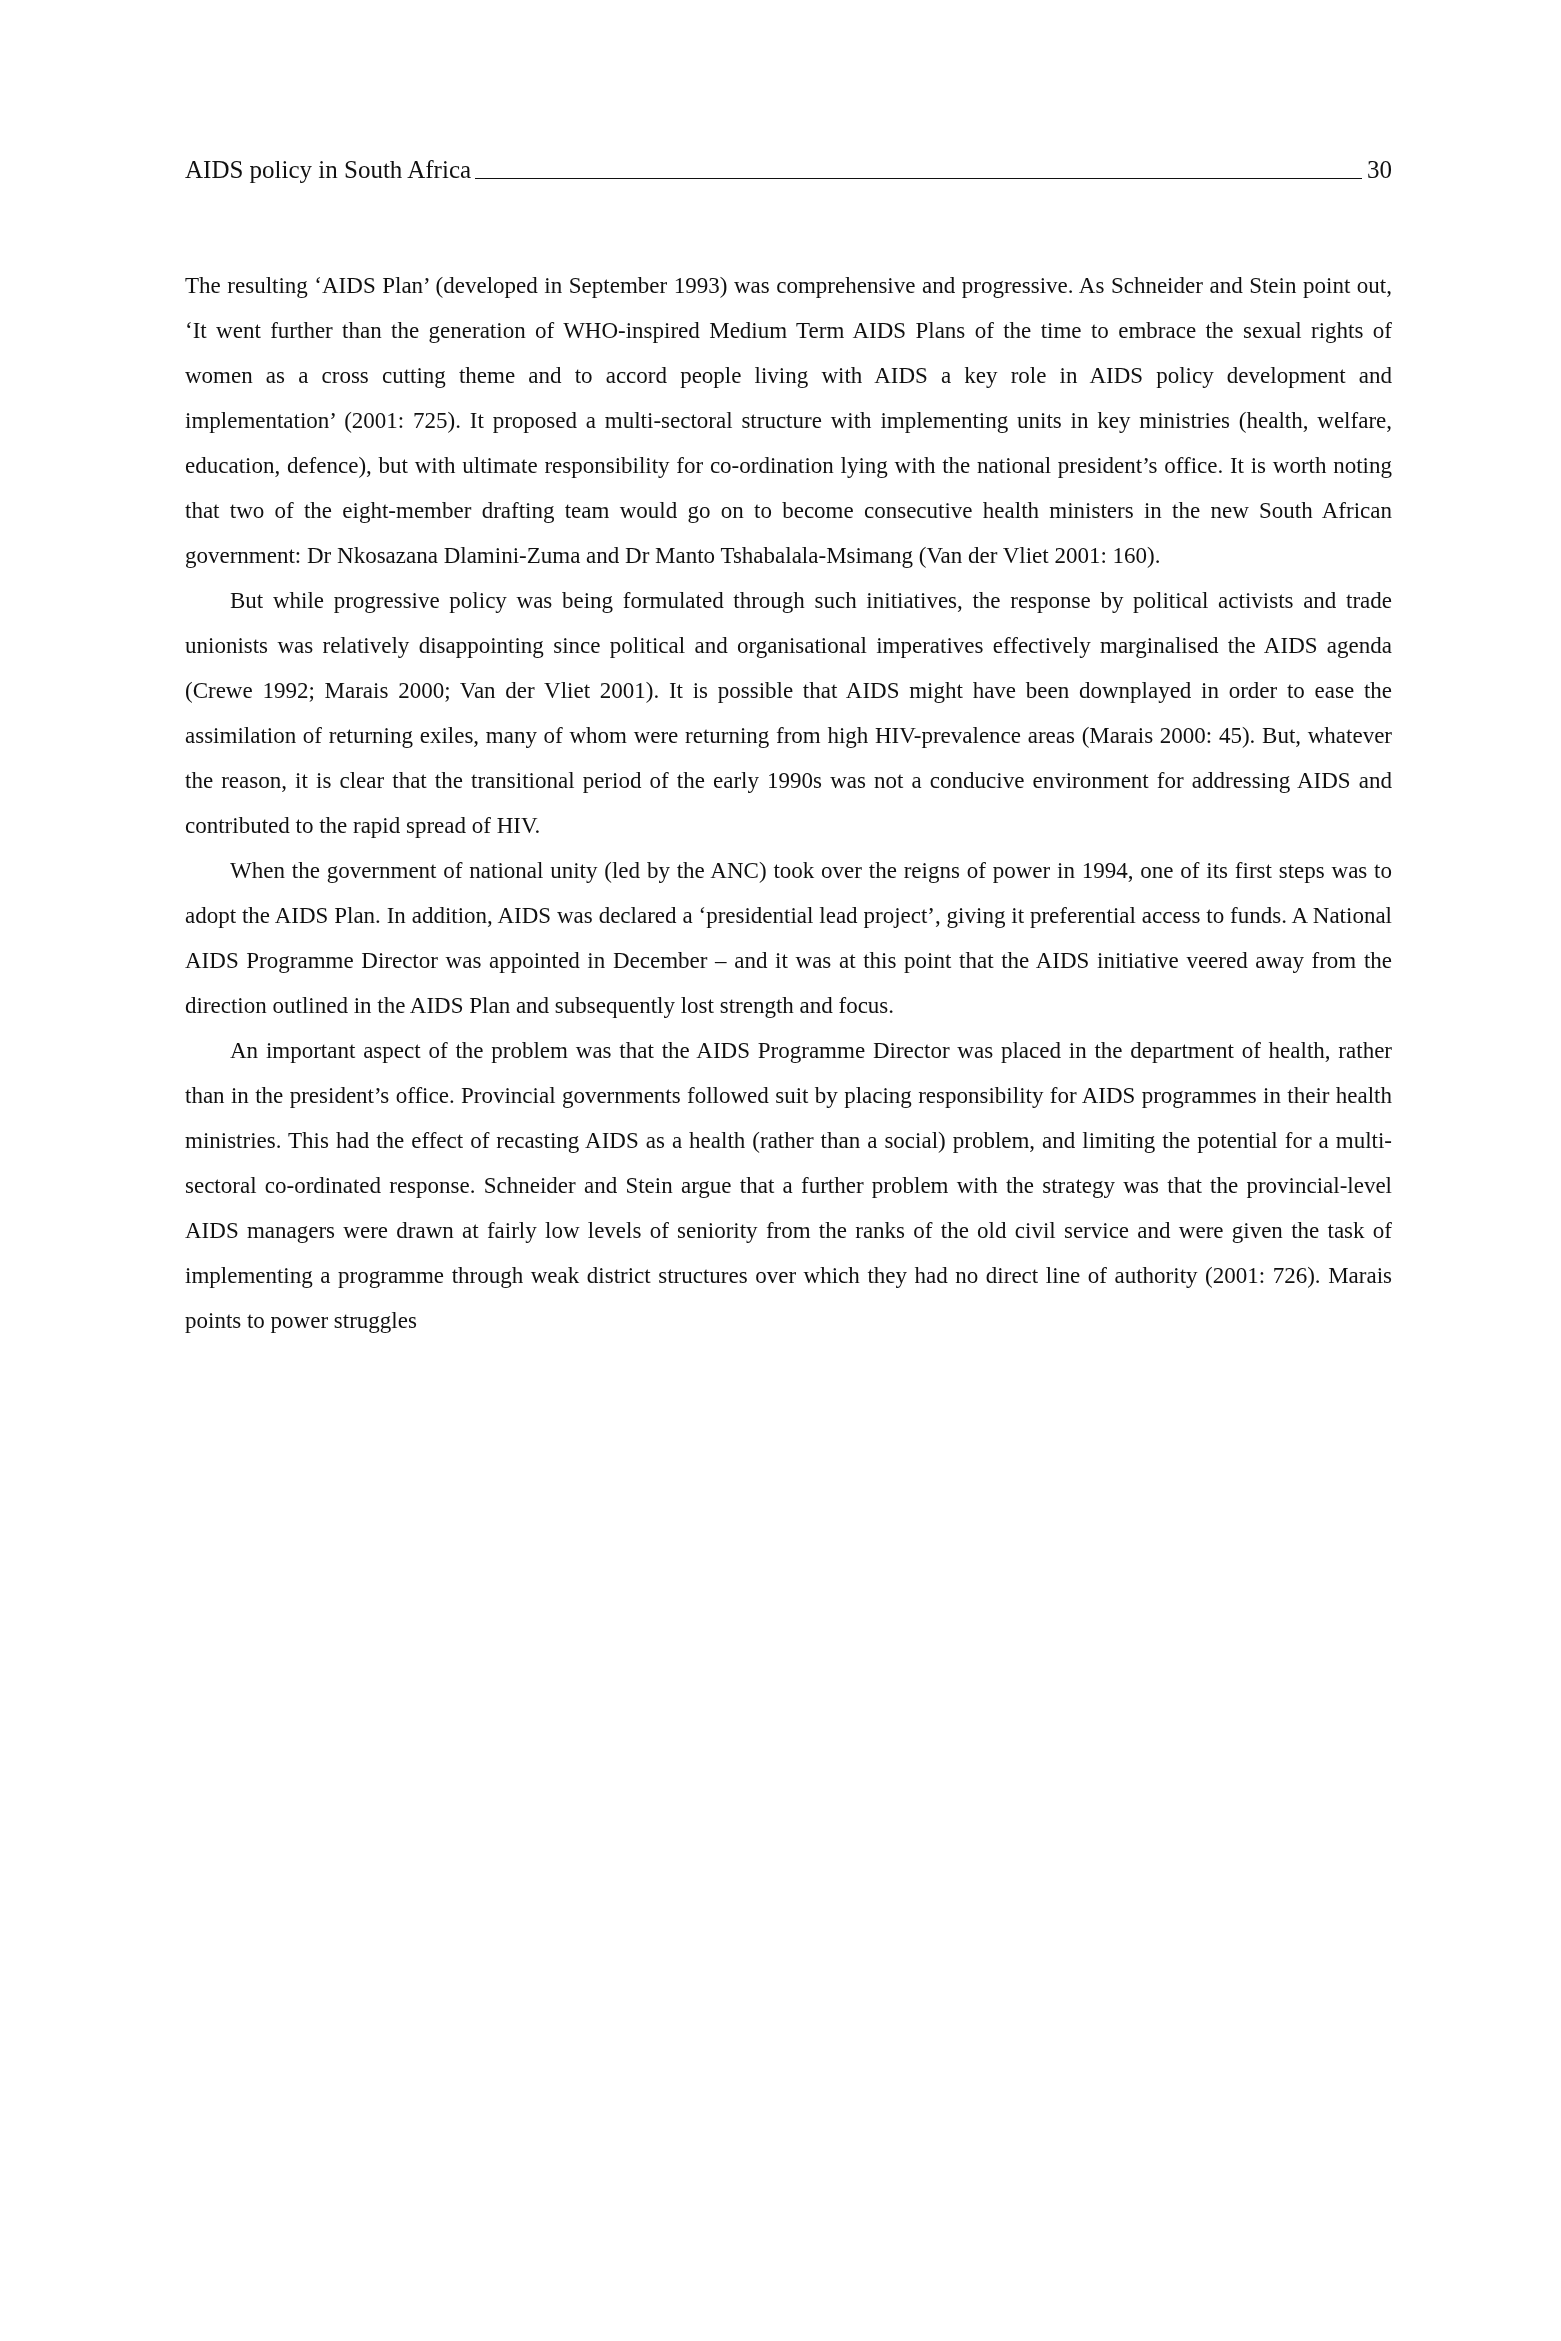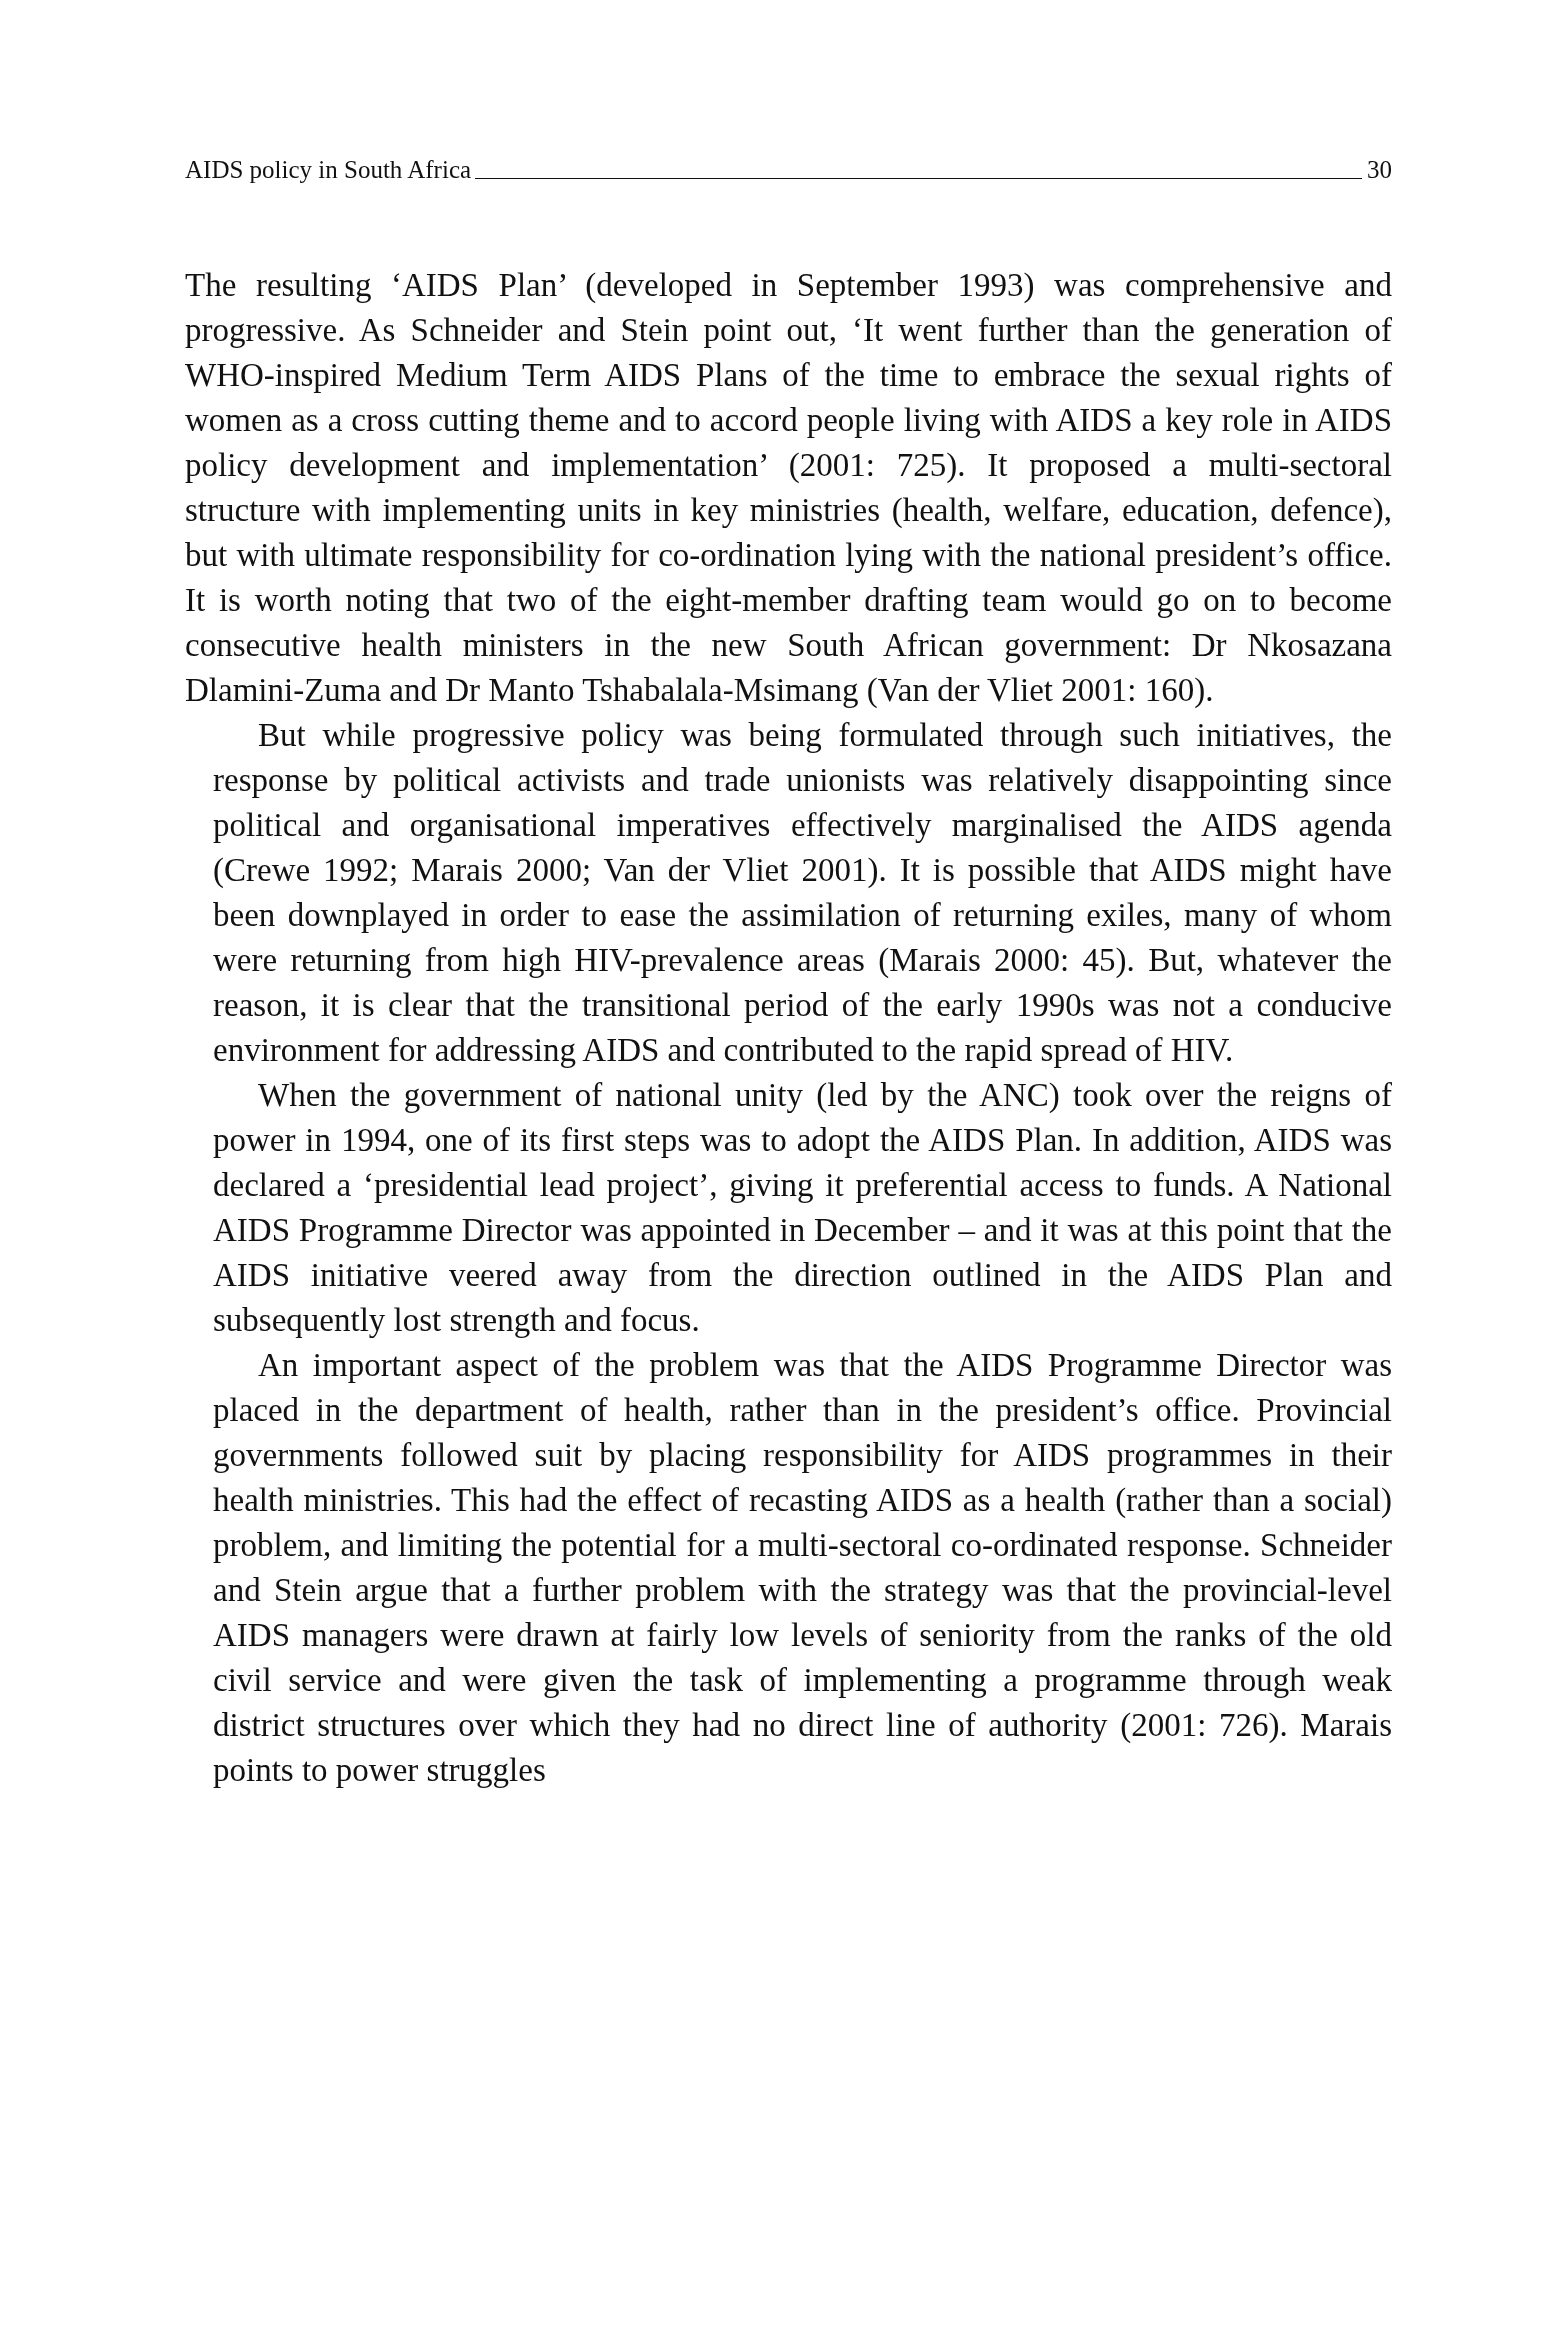--- a/index.html
+++ b/index.html
@@ -8,25 +8,25 @@
   .running-head {
     position: absolute; top: 149px; left: 0; width: 1207px; height: 35px;
     display: flex; align-items: flex-end;
     font-family: "Liberation Serif", "DejaVu Serif", serif; font-size: 25px; line-height: 29.5px;
   }
   .running-head .title { white-space: nowrap; }
   .running-head .rule { flex: 1; border-bottom: 1.7px solid #111; margin: 0 5.2px 5.2px 3.5px; }
   .running-head .folio { white-space: nowrap; }
   .body {
     position: absolute; top: 263px; left: 0; width: 1207px;
-    font-family: "Liberation Serif", "DejaVu Serif", serif; font-size: 33px; line-height: 45px;
+    font-family: "Liberation Serif", "DejaVu Serif", serif; font-size: 23px; line-height: 45px;
     text-align: justify; hyphens: manual;
   }
   .body p { margin: 0; }
-  .body p.indent { text-indent: 45px; margin-left: 28px; }
+  .body p.indent { text-indent: 45px; }
 </style>
 </head>
 <body>
 
 <div class="page">
   <div class="running-head">
     <span class="title">AIDS policy in South Africa</span>
     <span class="rule"></span>
     <span class="folio">30</span>
   </div>

